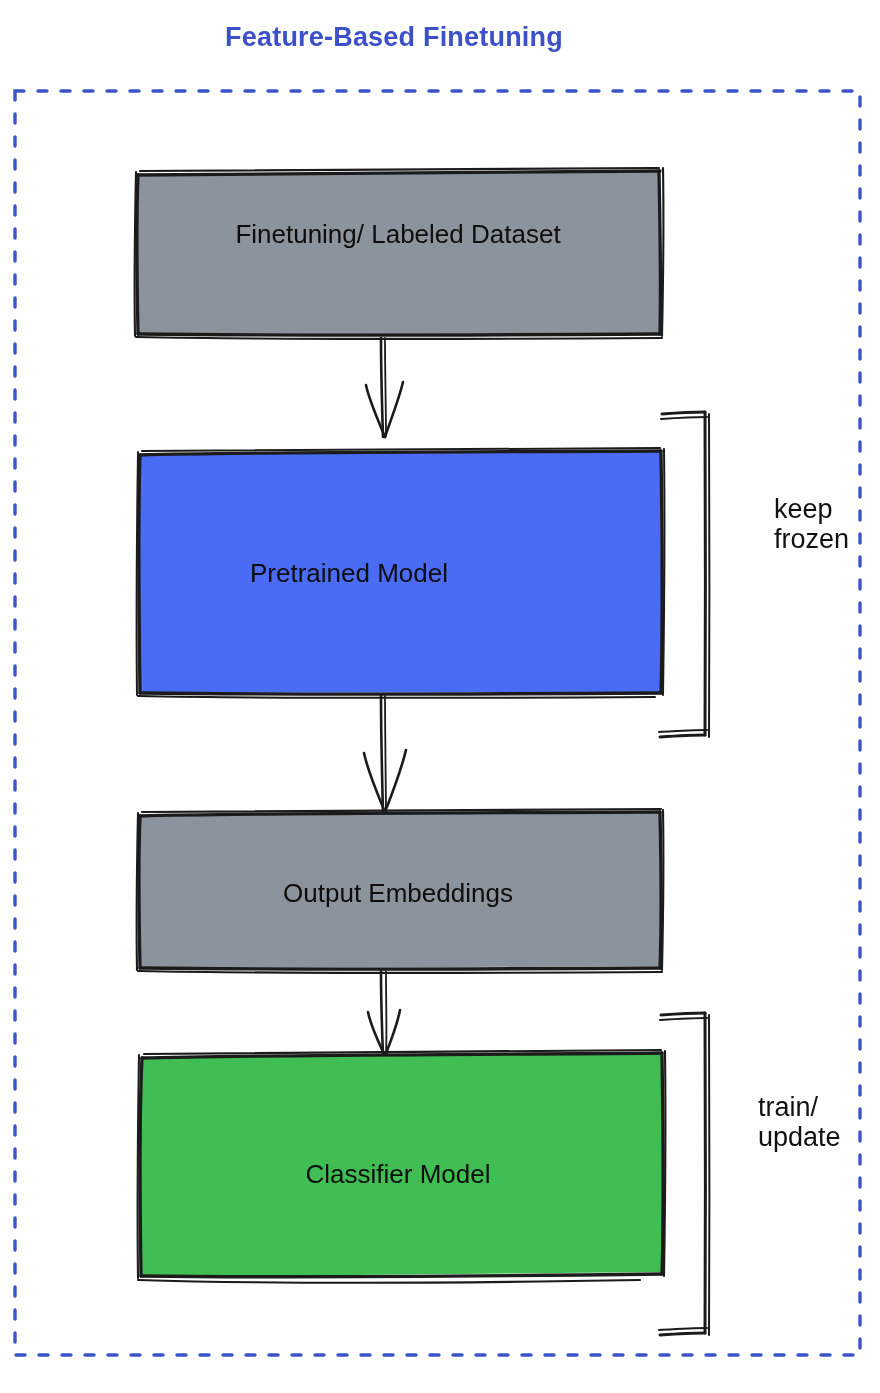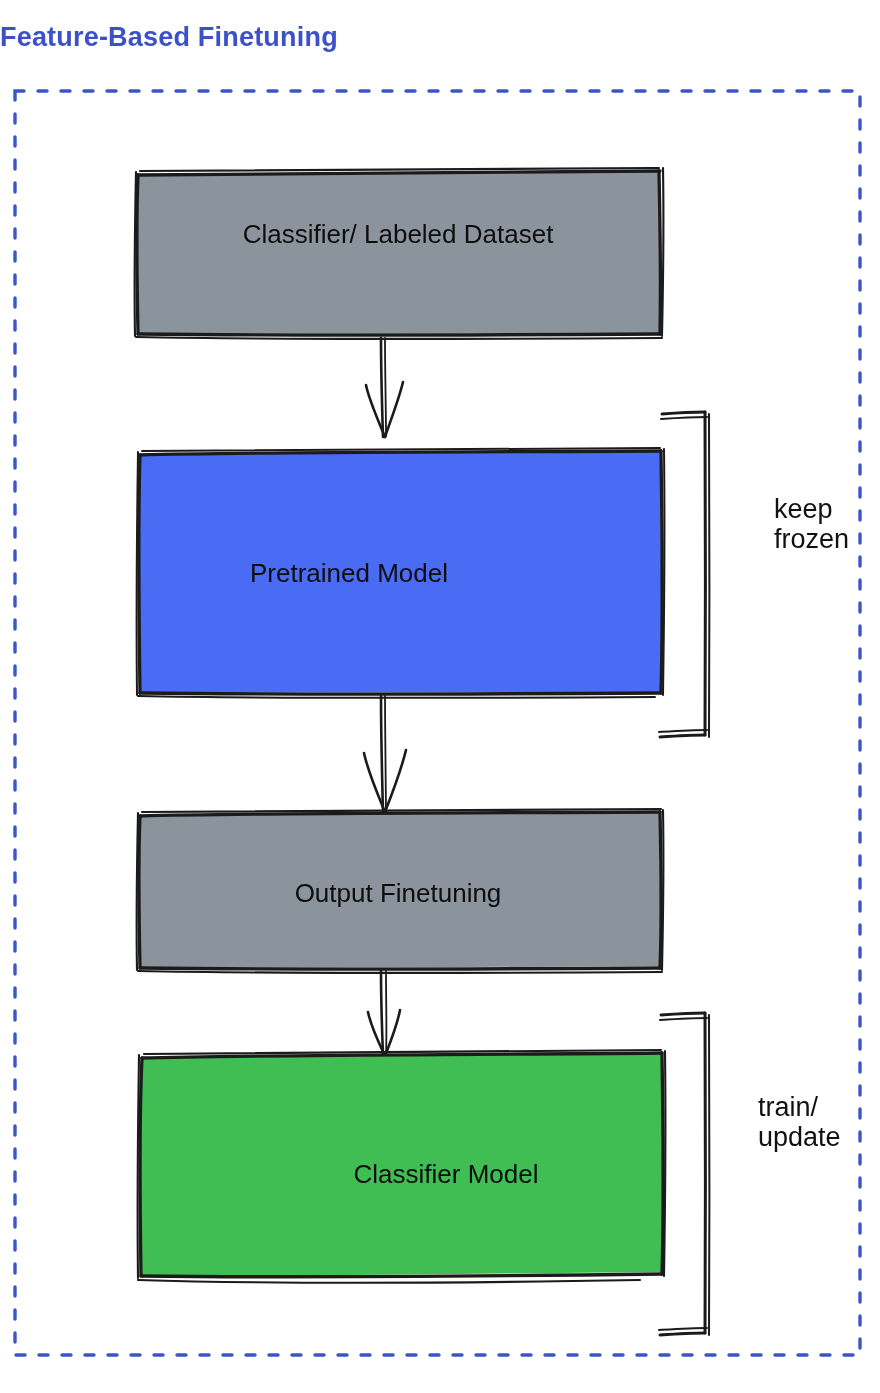--- a/index.html
+++ b/index.html
@@ -21,20 +21,21 @@
     width: 880px;
     height: 1393px;
   }
 
   
   .diagram-title {
     position: absolute;
     left: 0;
     top: 22px;
     width: 788px;
+    text-align: center;
     font-family: "Liberation Sans", sans-serif;
     font-size: 27px;
     font-weight: 700;
     letter-spacing: 0.2px;
     color: #3c51c9;
     white-space: nowrap;
   }
 
   
   .node-label {
@@ -57,21 +58,21 @@
     line-height: 1.12;
     white-space: pre-line;
     text-align: left;
     margin-left: 36px;
   }
 
   
   #label-dataset   { left: 136px; top: 219px;  width: 524px; }
   #label-pretrained{ left: 136px; top: 558px;  width: 426px; }
   #label-embeddings{ left: 136px; top: 878px;  width: 524px; }
-  #label-classifier{ left: 136px; top: 1159px; width: 524px; padding-left: 48px; }
+  #label-classifier{ left: 136px; top: 1159px; width: 524px; }
 
   #label-keep-frozen { left: 738px; top: 494px;  width: 130px; }
   #label-train-update{ left: 722px; top: 1092px; width: 130px; }
 </style>
 </head>
 <body>
 
 <div class="diagram-title">Feature-Based Finetuning</div>
 
 <svg id="canvas" viewBox="0 0 880 1393" xmlns="http://www.w3.org/2000/svg">
@@ -161,25 +162,25 @@
     <path d="M705,1013 C705,1105 706,1235 705,1333" fill="none" stroke="#1b1b1b" stroke-width="3.0" stroke-linecap="round"></path>
     <path d="M709,1015 C709,1105 710,1235 709,1335" fill="none" stroke="#1b1b1b" stroke-width="2.0" stroke-linecap="round"></path>
     <path d="M705,1013 C690,1013 675,1014 661,1015" fill="none" stroke="#1b1b1b" stroke-width="3.0" stroke-linecap="round"></path>
     <path d="M707,1018 C692,1018 676,1019 660,1020" fill="none" stroke="#1b1b1b" stroke-width="2.0" stroke-linecap="round"></path>
     <path d="M705,1333 C690,1333 675,1334 660,1335" fill="none" stroke="#1b1b1b" stroke-width="3.0" stroke-linecap="round"></path>
     <path d="M707,1328 C692,1328 676,1329 659,1330" fill="none" stroke="#1b1b1b" stroke-width="2.0" stroke-linecap="round"></path>
   </g>
 
 </svg>
 
-<div class="node-label" id="label-dataset">Classifier/ Labeled Dataset</div>
+<div class="node-label" id="label-dataset">Finetuning/ Labeled Dataset</div>
 
 <div class="node-label" id="label-pretrained">Pretrained Model</div>
 
-<div class="node-label" id="label-embeddings">Output Finetuning</div>
+<div class="node-label" id="label-embeddings">Output Embeddings</div>
 
 <div class="node-label" id="label-classifier">Classifier Model</div>
 
 <div class="bracket-label" id="label-keep-frozen">keep
 frozen</div>
 
 <div class="bracket-label" id="label-train-update">train/
 update</div>
 
 </body></html>

